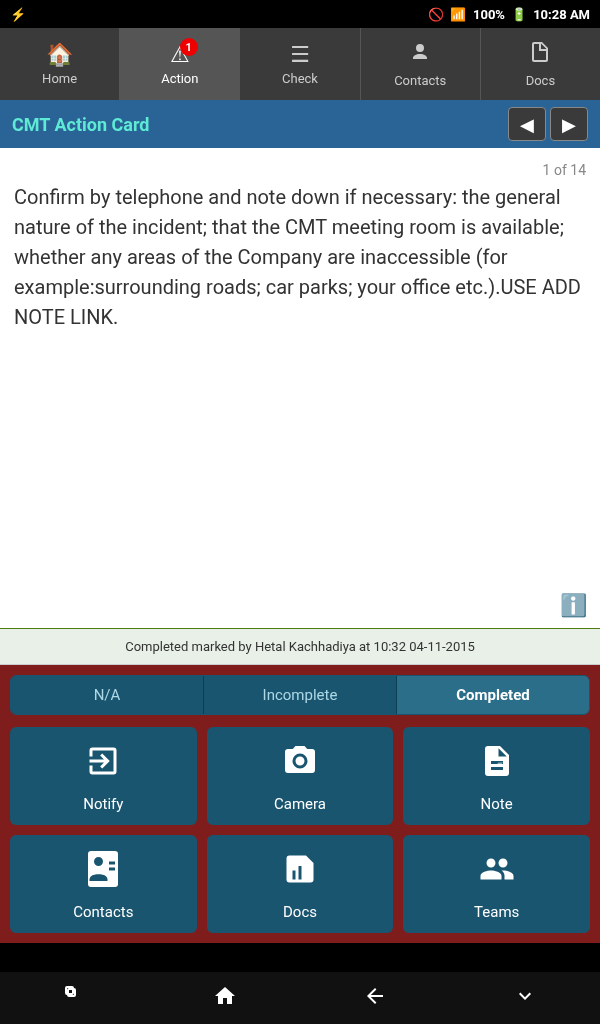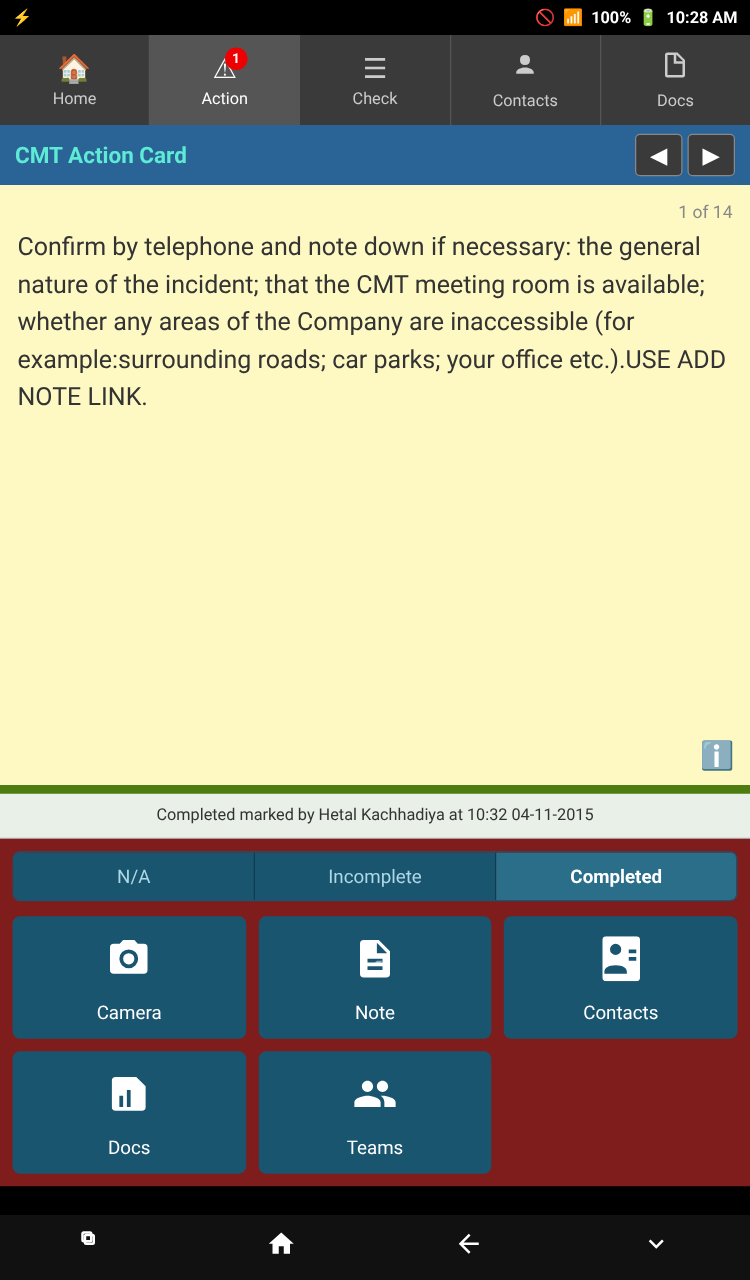--- a/index.html
+++ b/index.html
@@ -101,21 +101,21 @@
       font-size: 18px;
       display: flex;
       align-items: center;
       justify-content: center;
       cursor: pointer;
     }
 
     
     #content-card {
       width: 100%;
-      background: #fef9c3;
+      background: #ffffff;
       padding: 14px 14px 10px 14px;
       position: relative;
       min-height: 480px;
     }
     .card-counter {
       text-align: right;
       color: #888;
       font-size: 14px;
       margin-bottom: 4px;
     }
@@ -135,21 +135,21 @@
       bottom: 10px;
       right: 12px;
       color: #2a7ab5;
       font-size: 22px;
     }
 
     
     #status-note {
       width: 100%;
       background: #e8f0e8;
-      border-top: 7px solid #4d7c0f;
+      border-top: 1px solid #4d7c0f;
       border-bottom: 1px solid #ccc;
       padding: 10px;
       text-align: center;
       font-size: 13px;
       color: #333;
     }
 
     
     #bottom-panel {
       width: 100%;
@@ -311,20 +311,28 @@
     <div class="tab-item">
       <span>Incomplete</span>
     </div>
     <div class="tab-item active">
       <span>Completed</span>
     </div>
   </div>
 
   <div id="action-grid">
 
+    <div class="action-btn">
+      <span class="action-btn-icon">
+        <svg class="icon-svg" viewBox="0 0 24 24">
+          <path d="M10.09 15.59L11.5 17l5-5-5-5-1.41 1.41L12.67 11H3v2h9.67l-2.58 2.59zM19 3H5a2 2 0 0 0-2 2v4h2V5h14v14H5v-4H3v4a2 2 0 0 0 2 2h14a2 2 0 0 0 2-2V5a2 2 0 0 0-2-2z"></path>
+        </svg>
+      </span>
+      <span>Notify</span>
+    </div>
 
     <div class="action-btn">
       <span class="action-btn-icon">
         <svg class="icon-svg" viewBox="0 0 24 24">
           <path d="M9 2L7.17 4H4a2 2 0 0 0-2 2v12a2 2 0 0 0 2 2h16a2 2 0 0 0 2-2V6a2 2 0 0 0-2-2h-3.17L15 2H9zm3 15a5 5 0 1 1 0-10 5 5 0 0 1 0 10zm0-8a3 3 0 1 0 0 6 3 3 0 0 0 0-6z"></path>
         </svg>
       </span>
       <span>Camera</span>
     </div>
 

